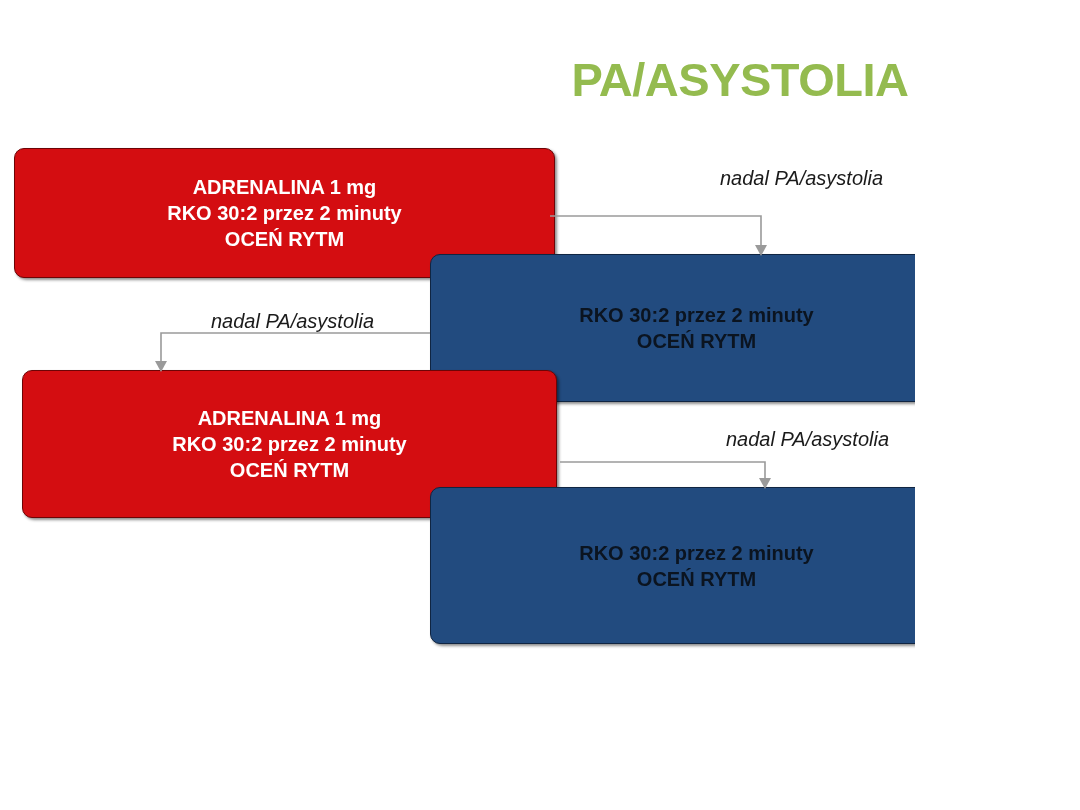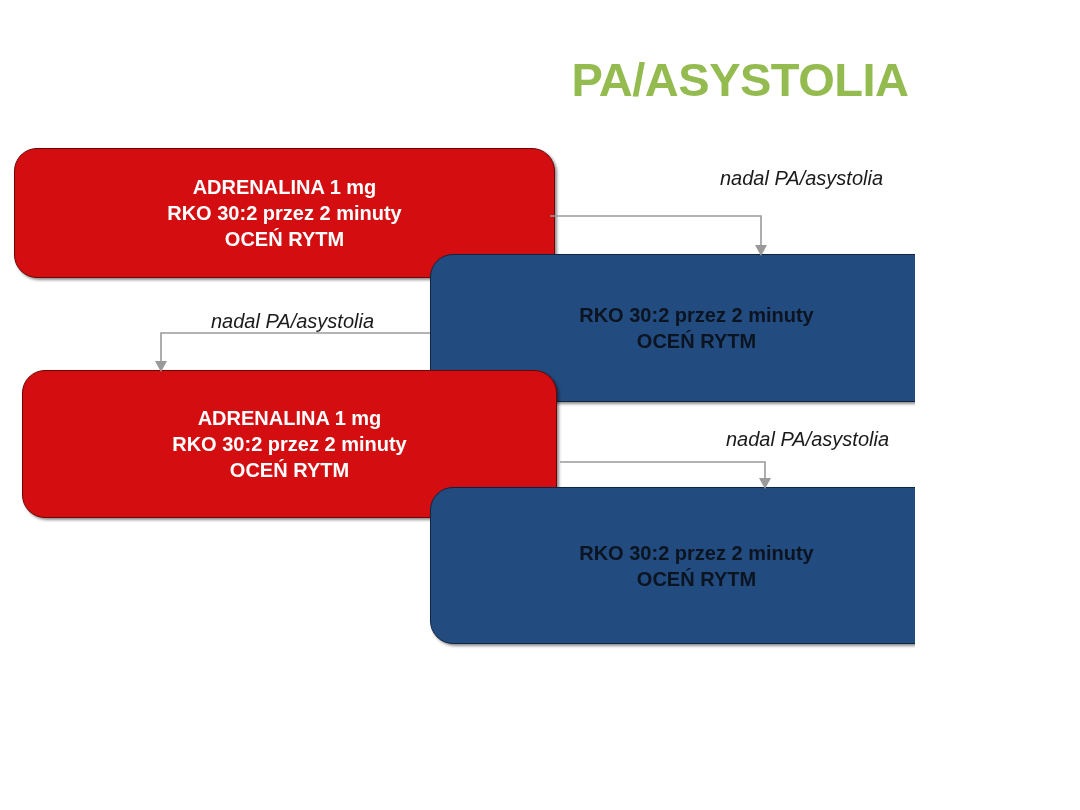--- a/index.html
+++ b/index.html
@@ -33,21 +33,21 @@
     font-weight:bold;
     letter-spacing:-0.5px;
     color:#94bb4f;
     font-family:"Liberation Sans", sans-serif;
     white-space:nowrap;
   }
 
   
   .box{
     position:absolute;
-    border-radius:23px;
+    border-radius:10px;
     display:flex;
     align-items:center;
     justify-content:center;
     text-align:center;
     box-sizing:border-box;
     font-weight:bold;
     line-height:1.30;
     font-size:20px;
     box-shadow:2px 2px 3px rgba(0,0,0,0.45);
   }

